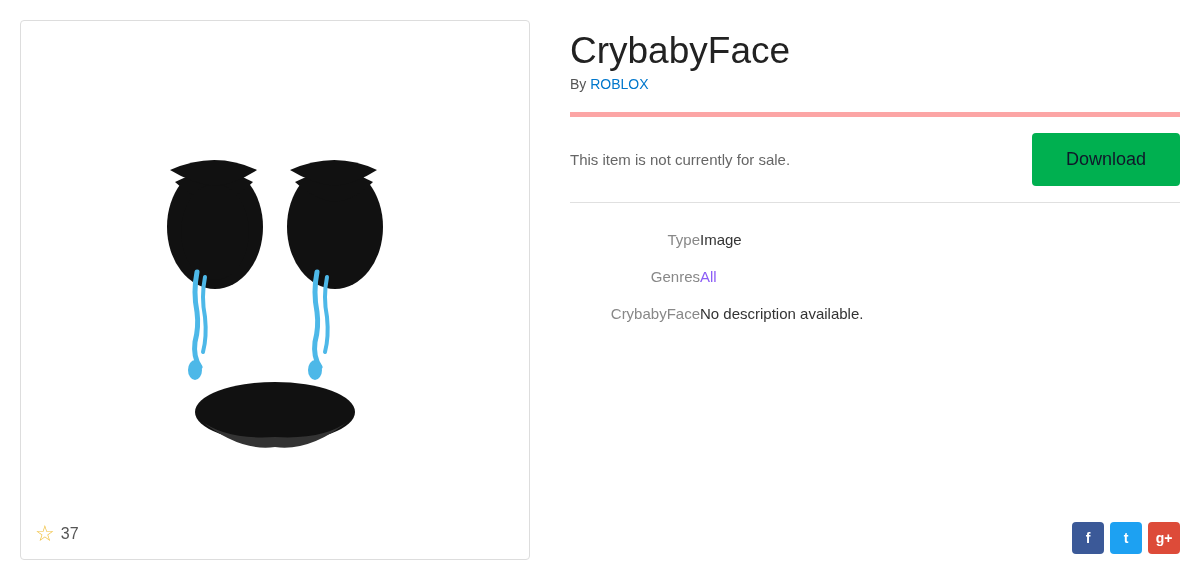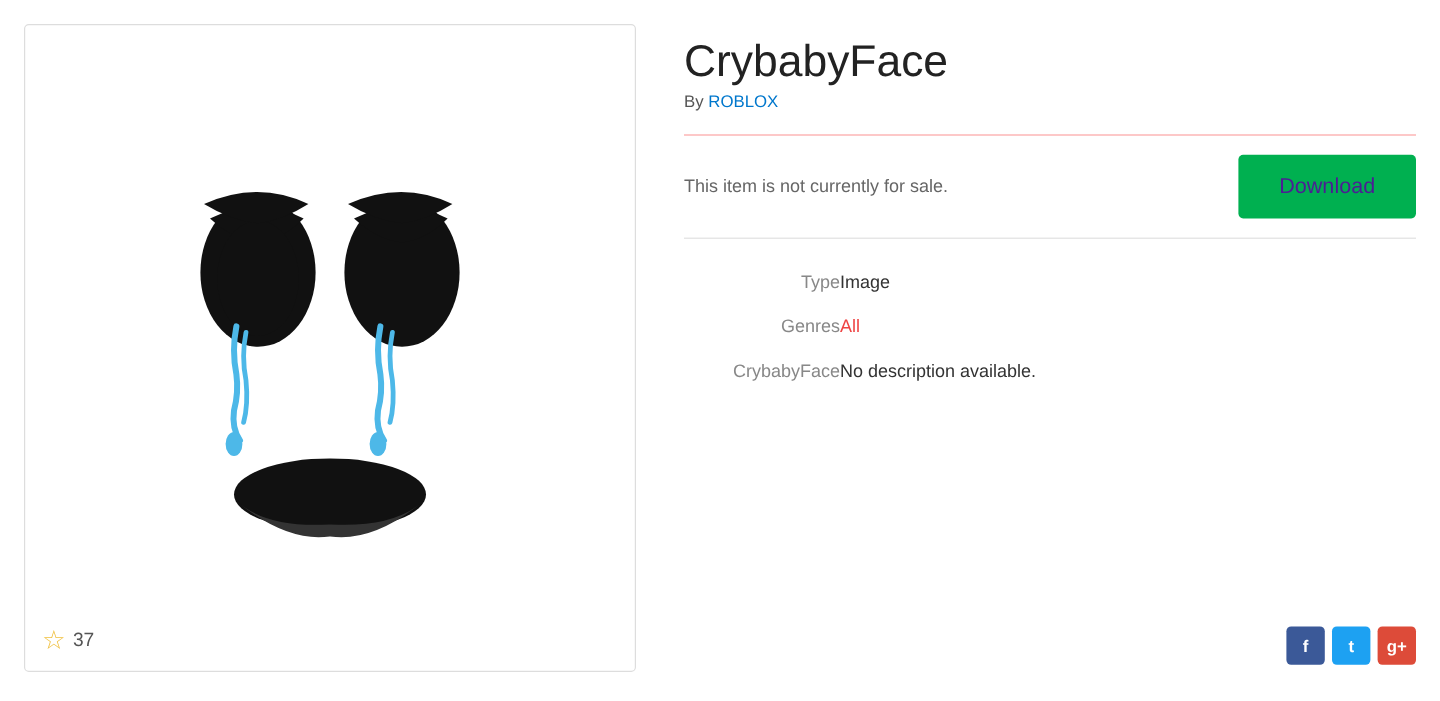--- a/index.html
+++ b/index.html
@@ -83,34 +83,34 @@
 
     .item-author a {
       color: #0077cc;
       text-decoration: none;
     }
 
     .sale-row {
       display: flex;
       align-items: center;
       justify-content: space-between;
-      border-top: 1px solid #fca5a5;
+      border-top: 5px solid #fca5a5;
       border-bottom: 1px solid #e0e0e0;
       padding: 16px 0;
       margin-bottom: 18px;
     }
 
     .not-for-sale {
       font-size: 15px;
       color: #666;
     }
 
     .download-button {
       background: #00b050;
-      color: #4c1d95;
+      color: #0f172a;
       border: none;
       border-radius: 4px;
       padding: 16px 32px;
       font-size: 18px;
       font-weight: 500;
       cursor: pointer;
       min-width: 148px;
     }
 
     .details-table {
@@ -129,21 +129,21 @@
       width: 130px;
       font-weight: 400;
       text-align: right;
     }
 
     .details-table tr td:last-child {
       color: #333;
     }
 
     .details-table .link-value {
-      color: #ef4444;
+      color: #8b5cf6;
       text-decoration: none;
     }
 
     .details-table .bold-value {
       font-weight: 400;
     }
 
     .social-row {
       margin-top: auto;
       display: flex;

